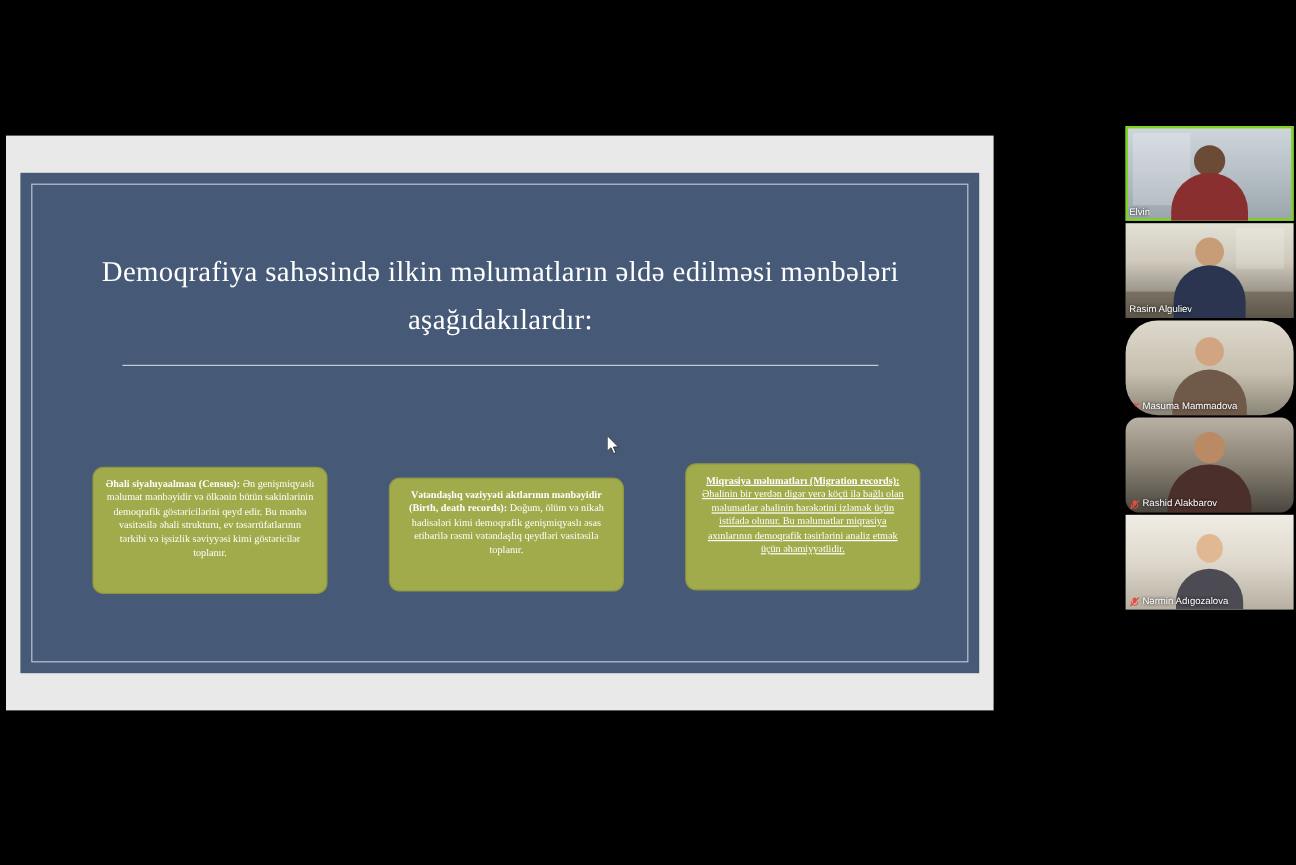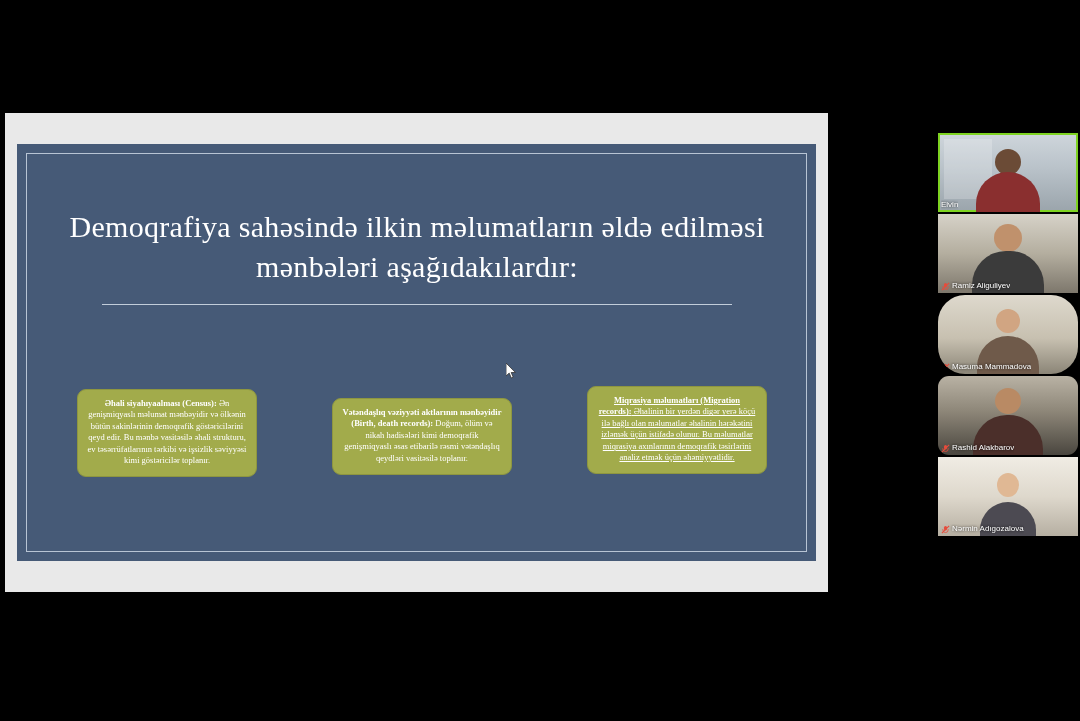--- a/index.html
+++ b/index.html
@@ -54,21 +54,21 @@
     border: 1px solid #b8c4d4;
   }
   .slide-title {
     position: absolute;
     left: 50px;
     top: 63px;
     width: 700px;
     text-align: center;
     color: #ffffff;
     font-family: "Liberation Serif", serif;
-    font-size: 30px;
+    font-size: 24px;
     line-height: 40px;
     letter-spacing: 0.3px;
   }
   .title-rule {
     position: absolute;
     left: 85px;
     top: 160px;
     width: 630px;
     height: 1px;
     background: #c2cdda;
@@ -77,25 +77,25 @@
   .cards {
     position: absolute;
     left: 60px;
     top: 245px;
     width: 690px;
     display: flex;
     justify-content: space-between;
     align-items: flex-start;
   }
   .card {
-    width: 180px;
+    width: 196px;
     background: #a2ab4b;
     border: 1px solid #8e9640;
     border-radius: 9px;
-    padding: 8px 9px 10px 9px;
+    padding: 8px 9px 28px 9px;
     box-sizing: border-box;
     color: #ffffff;
     font-family: "Liberation Serif", serif;
     font-size: 8.5px;
     line-height: 11.4px;
     text-align: center;
   }
   .card .lead {
     font-weight: bold;
   }
@@ -127,21 +127,20 @@
     position: relative;
     width: 140px;
     height: 79px;
     margin: 0 2px 2px 2px;
     overflow: hidden;
     background: #1d1d1d;
   }
   .tile.active {
     outline: 2px solid #7ed321;
     outline-offset: -2px;
-    margin-top: 28px;
   }
   .tile-name {
     position: absolute;
     left: 3px;
     bottom: 2px;
     color: #ffffff;
     font-size: 8px;
     line-height: 10px;
     text-shadow: 0 0 3px rgba(0,0,0,0.95);
     max-width: 132px;
@@ -222,35 +221,30 @@
 
     <div class="tile active v1">
       <div class="room-a"></div>
       <div class="person-head" style="top:16px;width:26px;height:26px;background:#6b4b36;"></div>
       <div class="person-body" style="bottom:0;width:64px;height:40px;background:#8a2f2f;"></div>
       <div class="tile-name">
         <span>Elvin</span>
       </div>
     </div>
 
-
-    <div class="tile v3">
-      <div class="person-head" style="top:10px;width:28px;height:28px;background:#c0916c;"></div>
-      <div class="person-body" style="bottom:0;width:72px;height:42px;background:#3b3b3b;"></div>
-      <div class="tile-name">
-        <span class="mic-muted">
-          <svg width="9" height="9" viewBox="0 0 10 10">
-            <rect x="3.3" y="1" width="3.4" height="5" rx="1.7" fill="#e74c3c"></rect>
-            <path d="M2 4.6v0.8a3 3 0 0 0 6 0v-0.8" stroke="#e74c3c" stroke-width="0.9" fill="none"></path>
-            <line x1="1" y1="9" x2="9" y2="1" stroke="#e74c3c" stroke-width="1.2"></line>
-          </svg>
-        </span>
-        <span>Ramiz Aliguliyev</span>
-      </div>
-    </div>
+    <div class="tile v2">
+      <div class="room-b"></div>
+      <div class="room-c"></div>
+      <div class="person-head" style="top:12px;width:24px;height:24px;background:#c79d78;"></div>
+      <div class="person-body" style="bottom:0;width:60px;height:44px;background:#2b3550;"></div>
+      <div class="tile-name">
+        <span>Rasim Alguliev</span>
+      </div>
+    </div>
+
 
     <div class="tile v4">
       <div class="person-head" style="top:14px;width:24px;height:24px;background:#d1a582;"></div>
       <div class="person-body" style="bottom:0;width:62px;height:38px;background:#6f5a4a;"></div>
       <div class="tile-name">
         <span class="mic-muted">
           <svg width="9" height="9" viewBox="0 0 10 10">
             <rect x="3.3" y="1" width="3.4" height="5" rx="1.7" fill="#e74c3c"></rect>
             <path d="M2 4.6v0.8a3 3 0 0 0 6 0v-0.8" stroke="#e74c3c" stroke-width="0.9" fill="none"></path>
             <line x1="1" y1="9" x2="9" y2="1" stroke="#e74c3c" stroke-width="1.2"></line>

